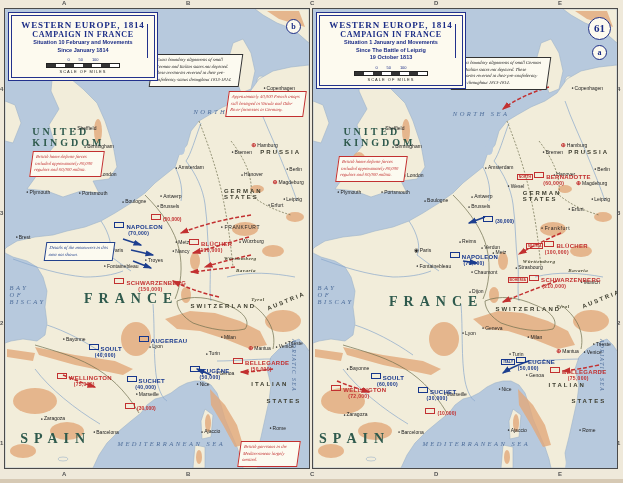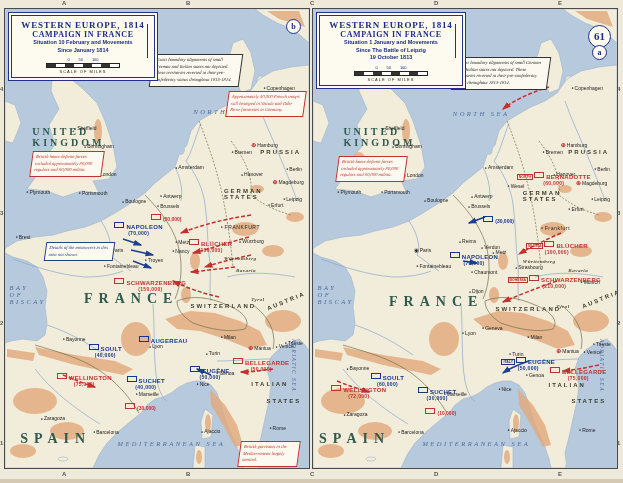--- a/index.html
+++ b/index.html
@@ -26,21 +26,21 @@
   .bar{height:3px;width:72px;margin:1px auto;border:.5px solid #222;
        background:repeating-linear-gradient(90deg,#333 0 9px,#fff 9px 18px);}
   .scalelabel{font-size:4px;color:#222;text-align:center;letter-spacing:1px;margin-bottom:1px;}
   .north-rule{position:absolute;right:6px;top:8px;width:1px;height:34px;background:#22318c;}
 
   .badge{position:absolute;border:1.3px solid #1c2d86;border-radius:50%;background:#fdfaef;
          color:#1c2d86;text-align:center;font-family:"Liberation Serif",serif;font-weight:700;z-index:6;}
   .badge.sm{width:13px;height:13px;line-height:13px;font-size:8px;}
   .badge.lg{width:21px;height:21px;line-height:21px;font-size:11px;}
   #p0 .badge.sm{right:8px;top:10px;}
-  #p1 .badge.lg{right:6px;top:16px;}
+  #p1 .badge.lg{right:6px;top:8px;}
   #p1 .badge.sm{right:10px;top:36px;}
 
   .lbl{position:absolute;white-space:pre-line;line-height:1.35;z-index:3;}
   .country{font:700 10px "Liberation Serif",serif;color:#2f5a4d;letter-spacing:3px;}
   .country-lg{font:700 14px "Liberation Serif",serif;color:#2f5a4d;letter-spacing:6px;}
   .region{font:700 6px "Liberation Sans",sans-serif;color:#3c3c2e;letter-spacing:2px;}
   .region-sm{font:italic 600 5px "Liberation Serif",serif;color:#44442e;letter-spacing:.5px;}
   .diag{transform:rotate(-22deg);}
   .sea{font:italic 6.5px "Liberation Serif",serif;color:#4d6d9a;letter-spacing:2.5px;}
   .sea-v{font:italic 5.5px "Liberation Serif",serif;color:#4d6d9a;letter-spacing:1.5px;

